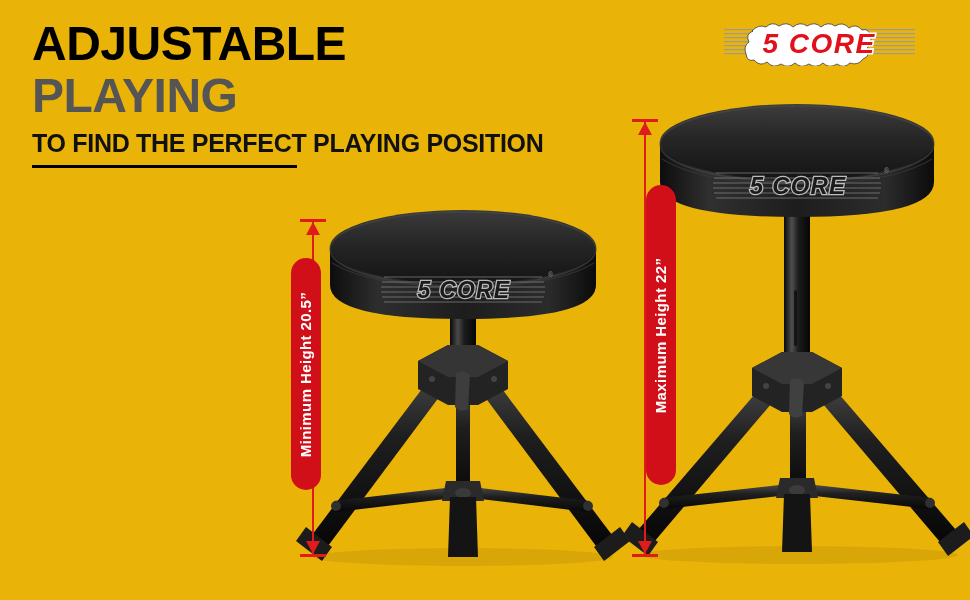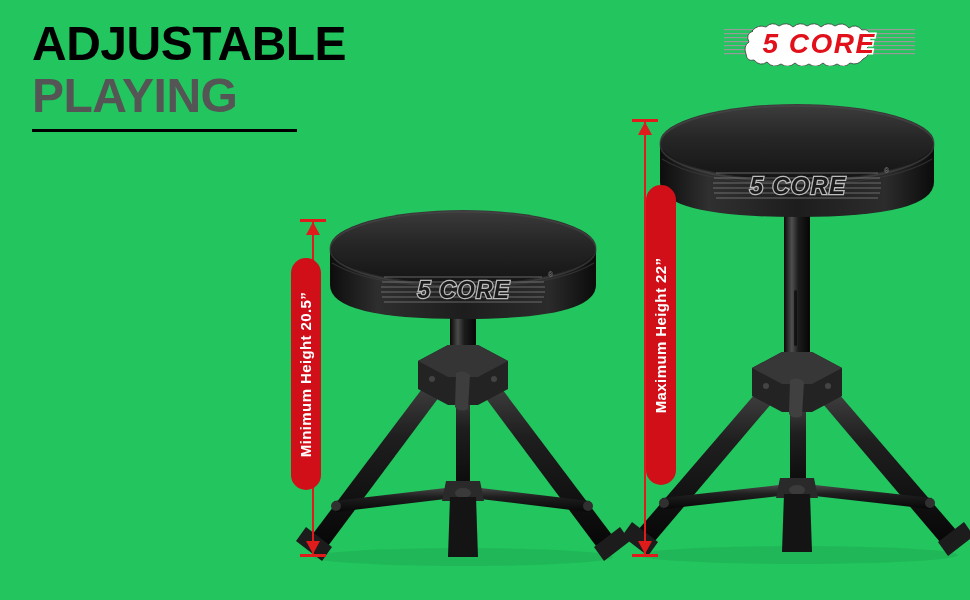--- a/index.html
+++ b/index.html
@@ -7,21 +7,21 @@
     padding: 0;
     background: #ffffff;
   }
   body {
     font-family: "Liberation Sans", sans-serif;
   }
   #canvas {
     position: relative;
     width: 970px;
     height: 600px;
-    background: #22c55e;
+    background: #eab308;
     overflow: hidden;
   }
 
   
   .headline {
     position: absolute;
     left: 32px;
     top: 18px;
     width: 620px;
   }
@@ -135,20 +135,21 @@
   .stool svg { display: block; }
 </style>
 </head>
 <body>
 
 <div id="canvas">
 
   <div class="headline">
     <div class="title-line1">ADJUSTABLE</div>
     <div class="title-line2">PLAYING</div>
+    <div class="subtitle">TO FIND THE PERFECT PLAYING POSITION</div>
     <div class="subtitle-rule"></div>
   </div>
 
   <div class="brand-logo">
     <svg viewBox="0 0 195 46" width="195" height="46">
       <defs>
         <clipPath id="staffClip">
           <path d="M2 8 L193 8 L193 38 L2 38 Z"></path>
         </clipPath>
       </defs>

